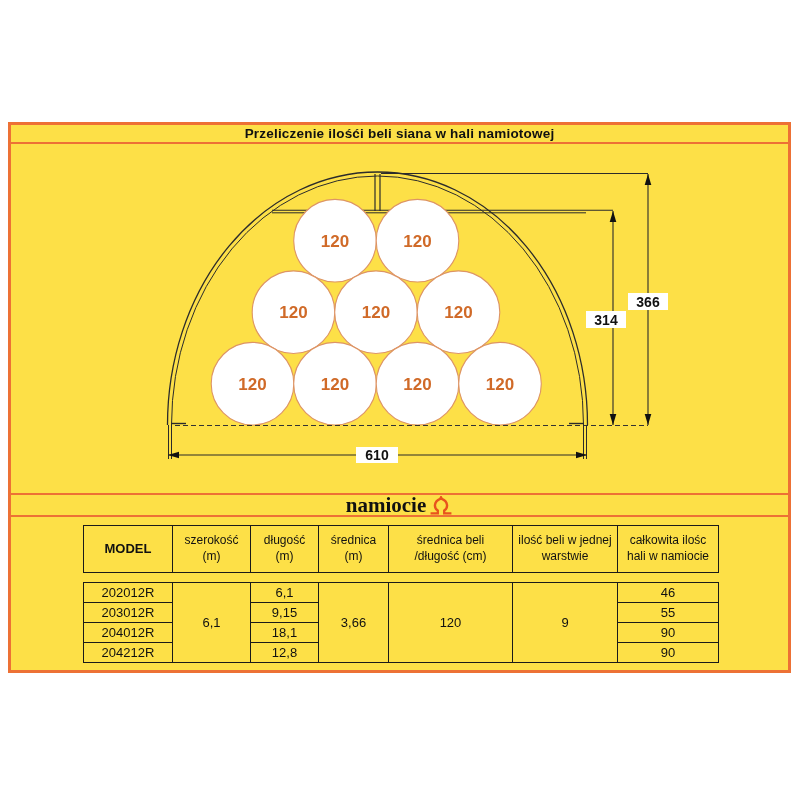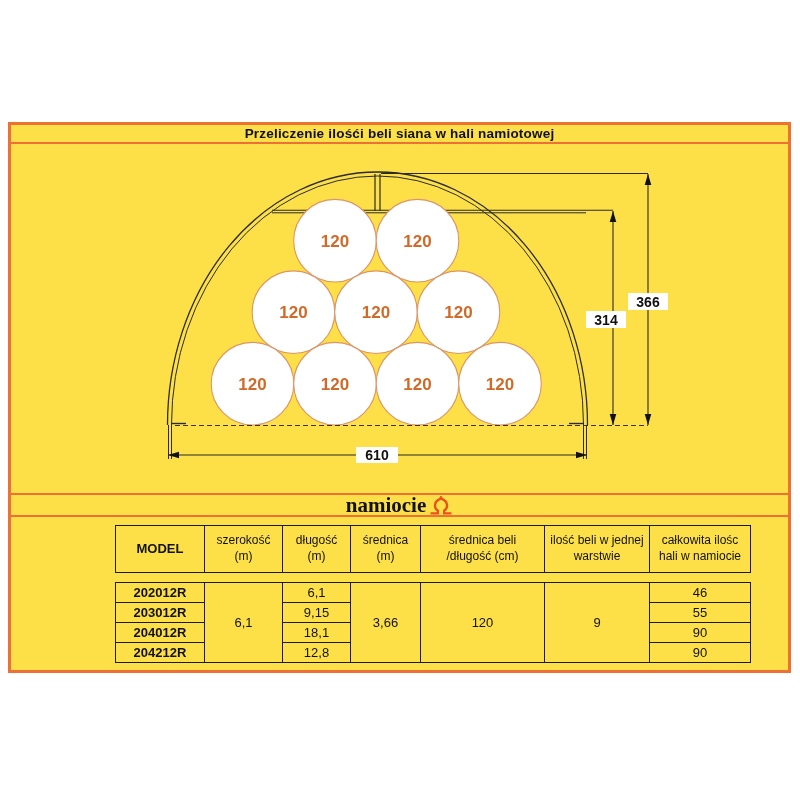--- a/index.html
+++ b/index.html
@@ -5,28 +5,28 @@
   html,body{margin:0;padding:0;background:#ffffff;}
   body{width:800px;height:800px;position:relative;font-family:"Liberation Sans",sans-serif;color:#111;}
   .sheet{position:absolute;left:8px;top:122px;width:783px;height:551px;border:3px solid #ed7135;box-sizing:border-box;background:#fde047;}
   .title-bar{height:17px;border-bottom:2px solid #ed7135;display:flex;align-items:center;justify-content:center;}
   .title-bar span{font-size:13.5px;font-weight:bold;letter-spacing:.2px;}
   .diagram-area{height:349px;border-bottom:2px solid #ed7135;position:relative;overflow:hidden;}
   .logo-bar{height:20px;border-bottom:2px solid #ed7135;display:flex;align-items:center;justify-content:center;gap:3px;}
   .logo-text{font-family:"Liberation Serif",serif;font-weight:bold;font-size:21px;letter-spacing:0px;line-height:1;}
   .logo-icon{display:inline-block;margin-top:1px;}
   .table-area{position:relative;height:152px;}
-  table{border-collapse:collapse;table-layout:fixed;margin-left:104px;}
+  table{border-collapse:collapse;table-layout:fixed;margin-left:72px;}
   td{border:1px solid #1a1a1a;text-align:center;vertical-align:middle;font-size:13px;padding:0;overflow:hidden;}
   .hdr-table{margin-top:8px;}
   .hdr-table td{height:46px;font-size:12px;line-height:1.3;}
   .hdr-table .model-h{font-weight:bold;font-size:13px;}
   .data-table{margin-top:9px;}
   .data-table td{height:19px;}
-  .model-cell{font-weight:bold;}
+  .model-cell{font-weight:normal;}
   svg text{font-family:"Liberation Sans",sans-serif;}
   .dim-label{font-size:14px;font-weight:bold;fill:#111;}
   .bale-label{font-size:17px;font-weight:bold;fill:#d06a28;}
 </style>
 </head>
 <body>
 
 <div class="sheet">
 
   <div class="title-bar">

